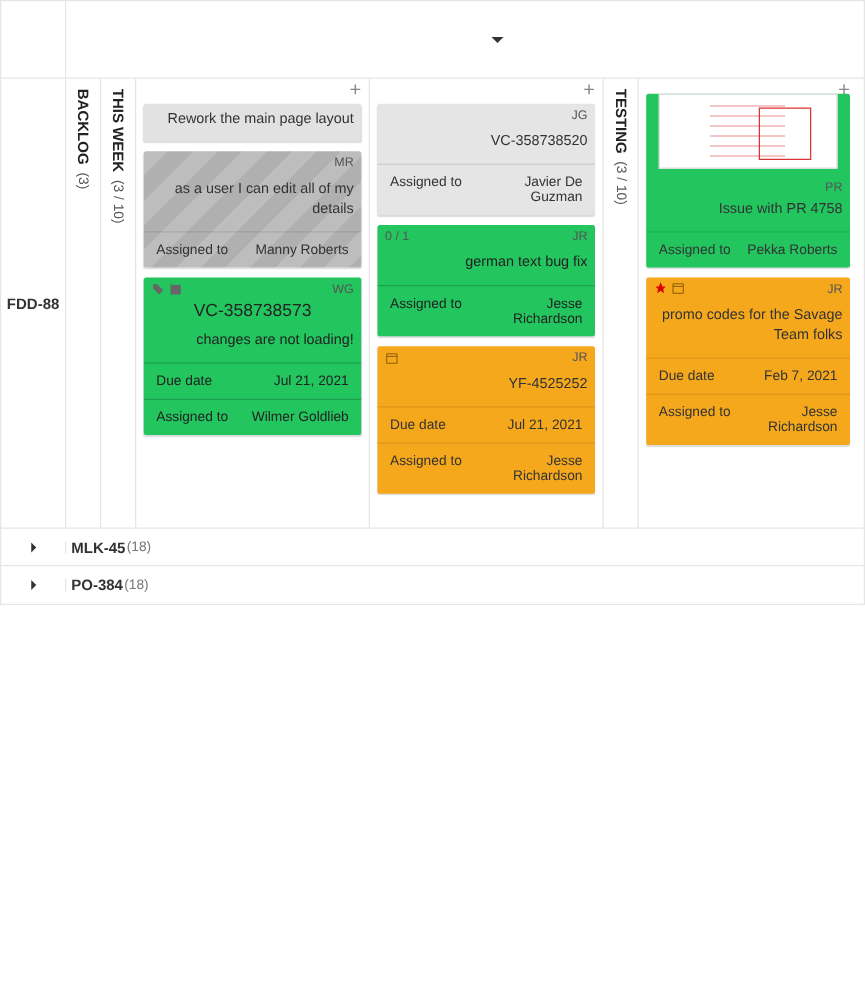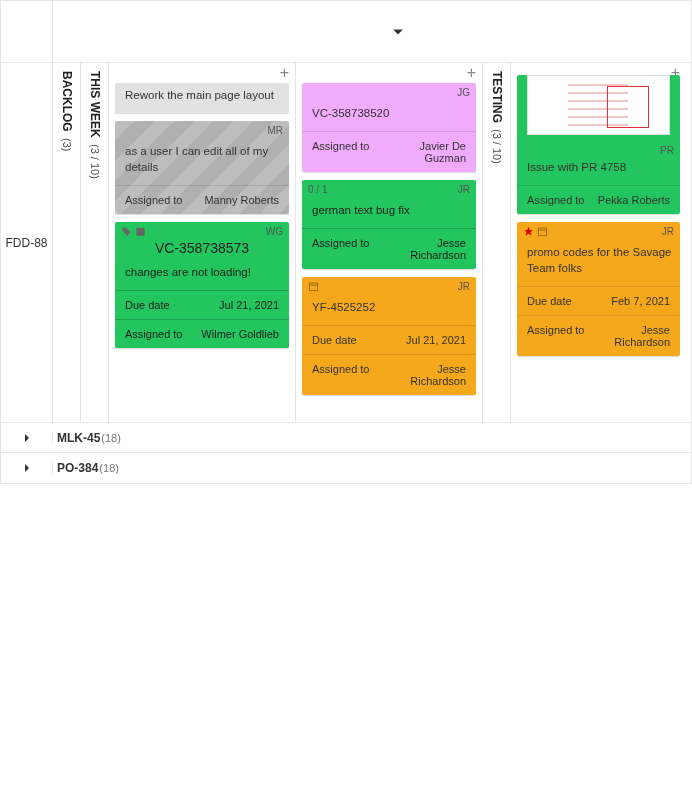--- a/index.html
+++ b/index.html
@@ -14,37 +14,37 @@
 .swim-col{width:52px;flex:none}
 .narrow-col{width:28px;flex:none}
 .main-col{width:187px;flex:none}
 .caret{width:100%;height:100%;display:flex;align-items:center;justify-content:center;cursor:pointer}
 .caret svg{width:12px;height:12px;fill:#333}
 
 
 .body-row{height:360px}
 .vlabel{writing-mode:vertical-rl;text-orientation:mixed;padding:8px 0;display:flex;align-items:center;justify-content:flex-start;gap:6px;font-size:12px;color:#222}
 .vlabel .cnt{color:#555;font-size:11px}
-.swim-label{display:flex;align-items:center;justify-content:center;font-size:12px;font-weight:400}
+.swim-label{display:flex;align-items:center;justify-content:center;font-size:12px;font-weight:700}
 
 .col-body{padding:0 6px;position:relative}
 .add-card{position:absolute;top:2px;right:6px;color:#888;font-size:16px;cursor:pointer;line-height:1}
 .card{border-radius:2px;margin:8px 0;padding:0;position:relative;font-size:11.5px;box-shadow:0 1px 1px rgba(0,0,0,.15)}
 .card .topbar{height:18px;display:flex;align-items:center;justify-content:space-between;padding:0 6px;font-size:10px;color:#555}
 .card .initials{font-size:10px;color:#555}
-.card .title{padding:4px 6px 10px 10px;text-align:left;line-height:1.4}
+.card .title{padding:4px 6px 10px 10px;text-align:right;line-height:1.4}
 .card .sub{font-size:14px;text-align:center;padding:0 8px 8px 8px}
 .card .kv{display:flex;justify-content:space-between;align-items:flex-start;padding:8px 10px;border-top:1px solid rgba(0,0,0,.1);font-size:11px}
 .card .kv .v{text-align:right;max-width:55%}
 
 .c-lightgray{background:#e2e2e2} 
 .stripes{background:repeating-linear-gradient(135deg,#bdbdbd 0 14px,#b0b0b0 14px 28px)}
 .c-gray{background:#22c55e;color:#222}
 .c-gray .kv{border-top-color:rgba(0,0,0,.18)}
-.c-green{background:#f0abfc}
+.c-green{background:#e5e5e5}
 .c-orange{background:#f6a81c}
 .c-white{background:#22c55e}
 
 .ico{display:inline-block;vertical-align:middle}
 .ico svg{width:11px;height:11px;fill:#666;vertical-align:middle}
 .pin svg{fill:#d00}
 
 .thumb{background:#fff;border:1px solid #ddd;height:60px;margin:6px 10px;position:relative}
 .thumb::before{content:"";position:absolute;left:40px;top:8px;width:60px;height:44px;
   background:repeating-linear-gradient(#da4040 0 2px,transparent 2px 8px);opacity:.3}

